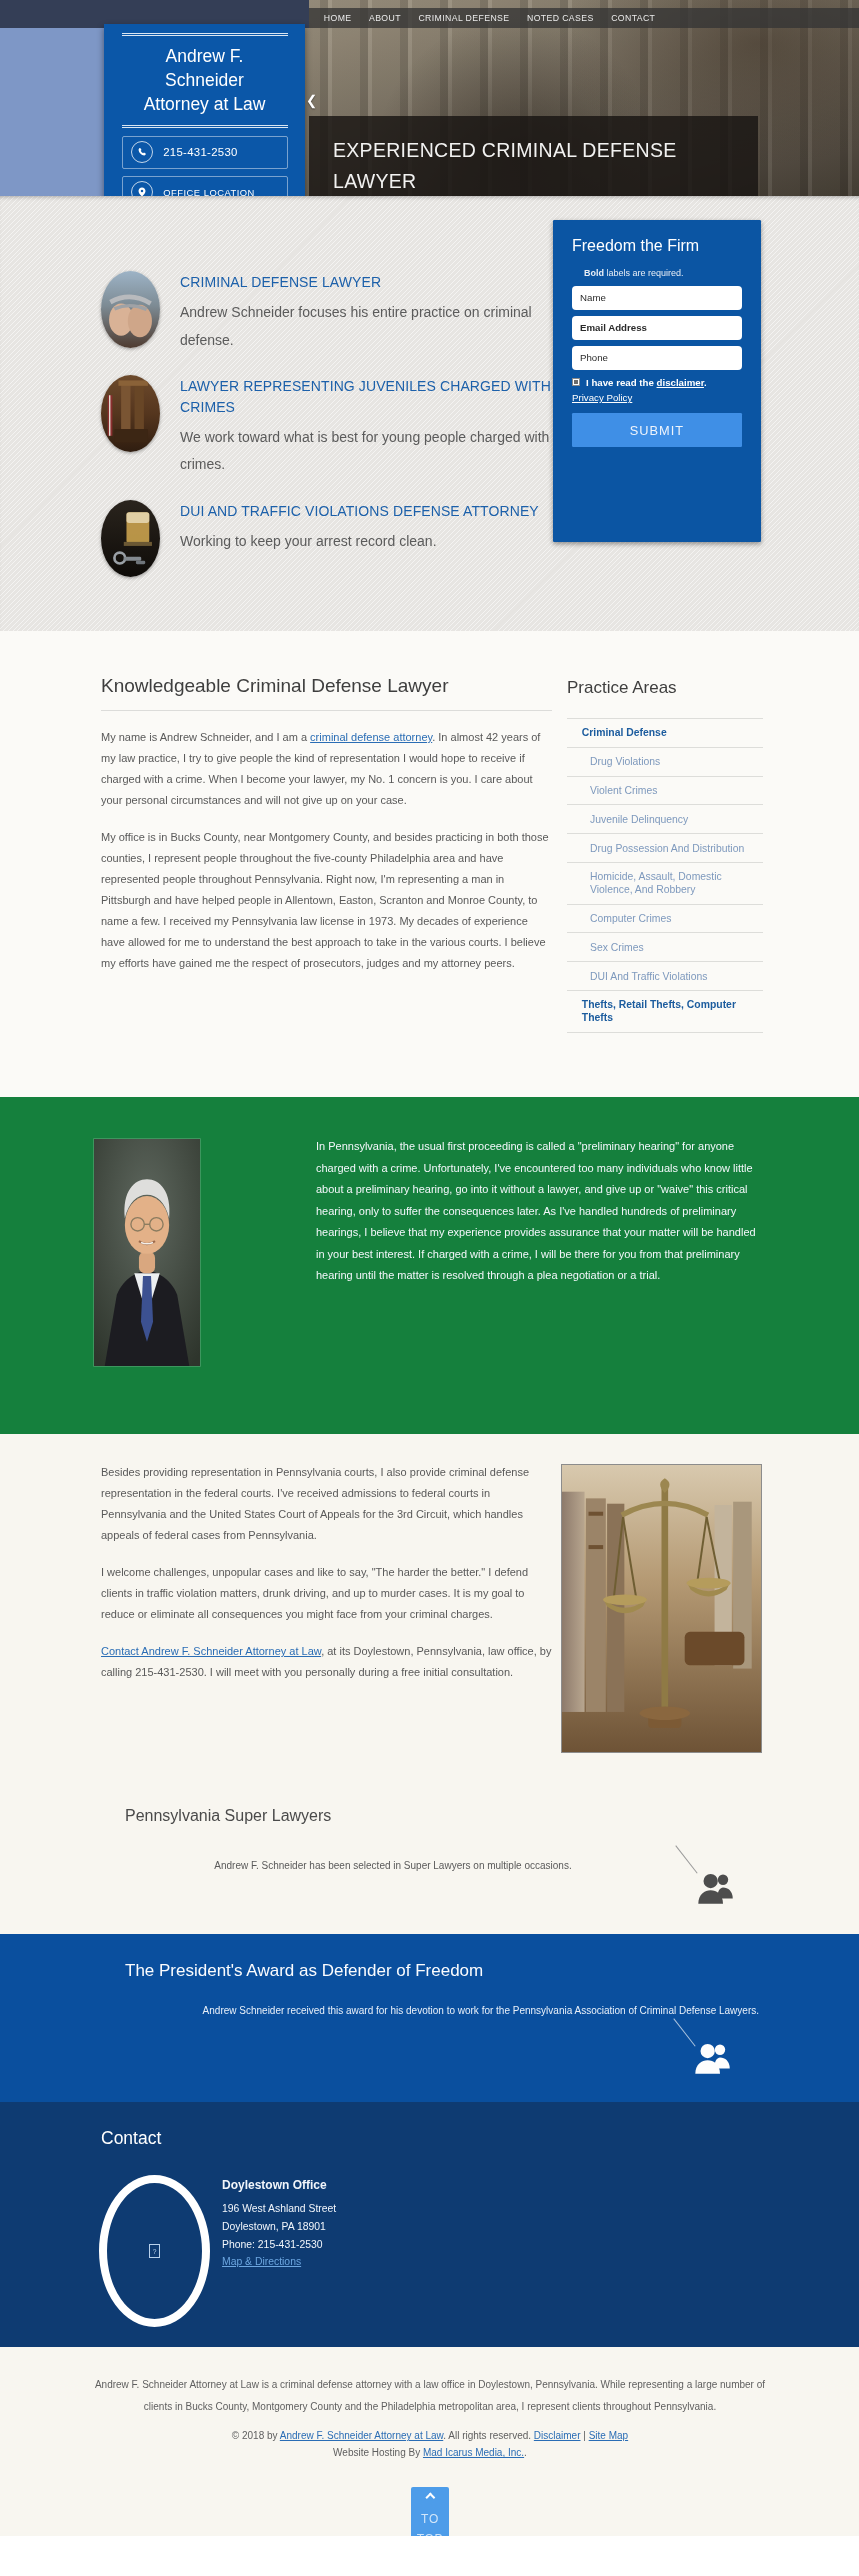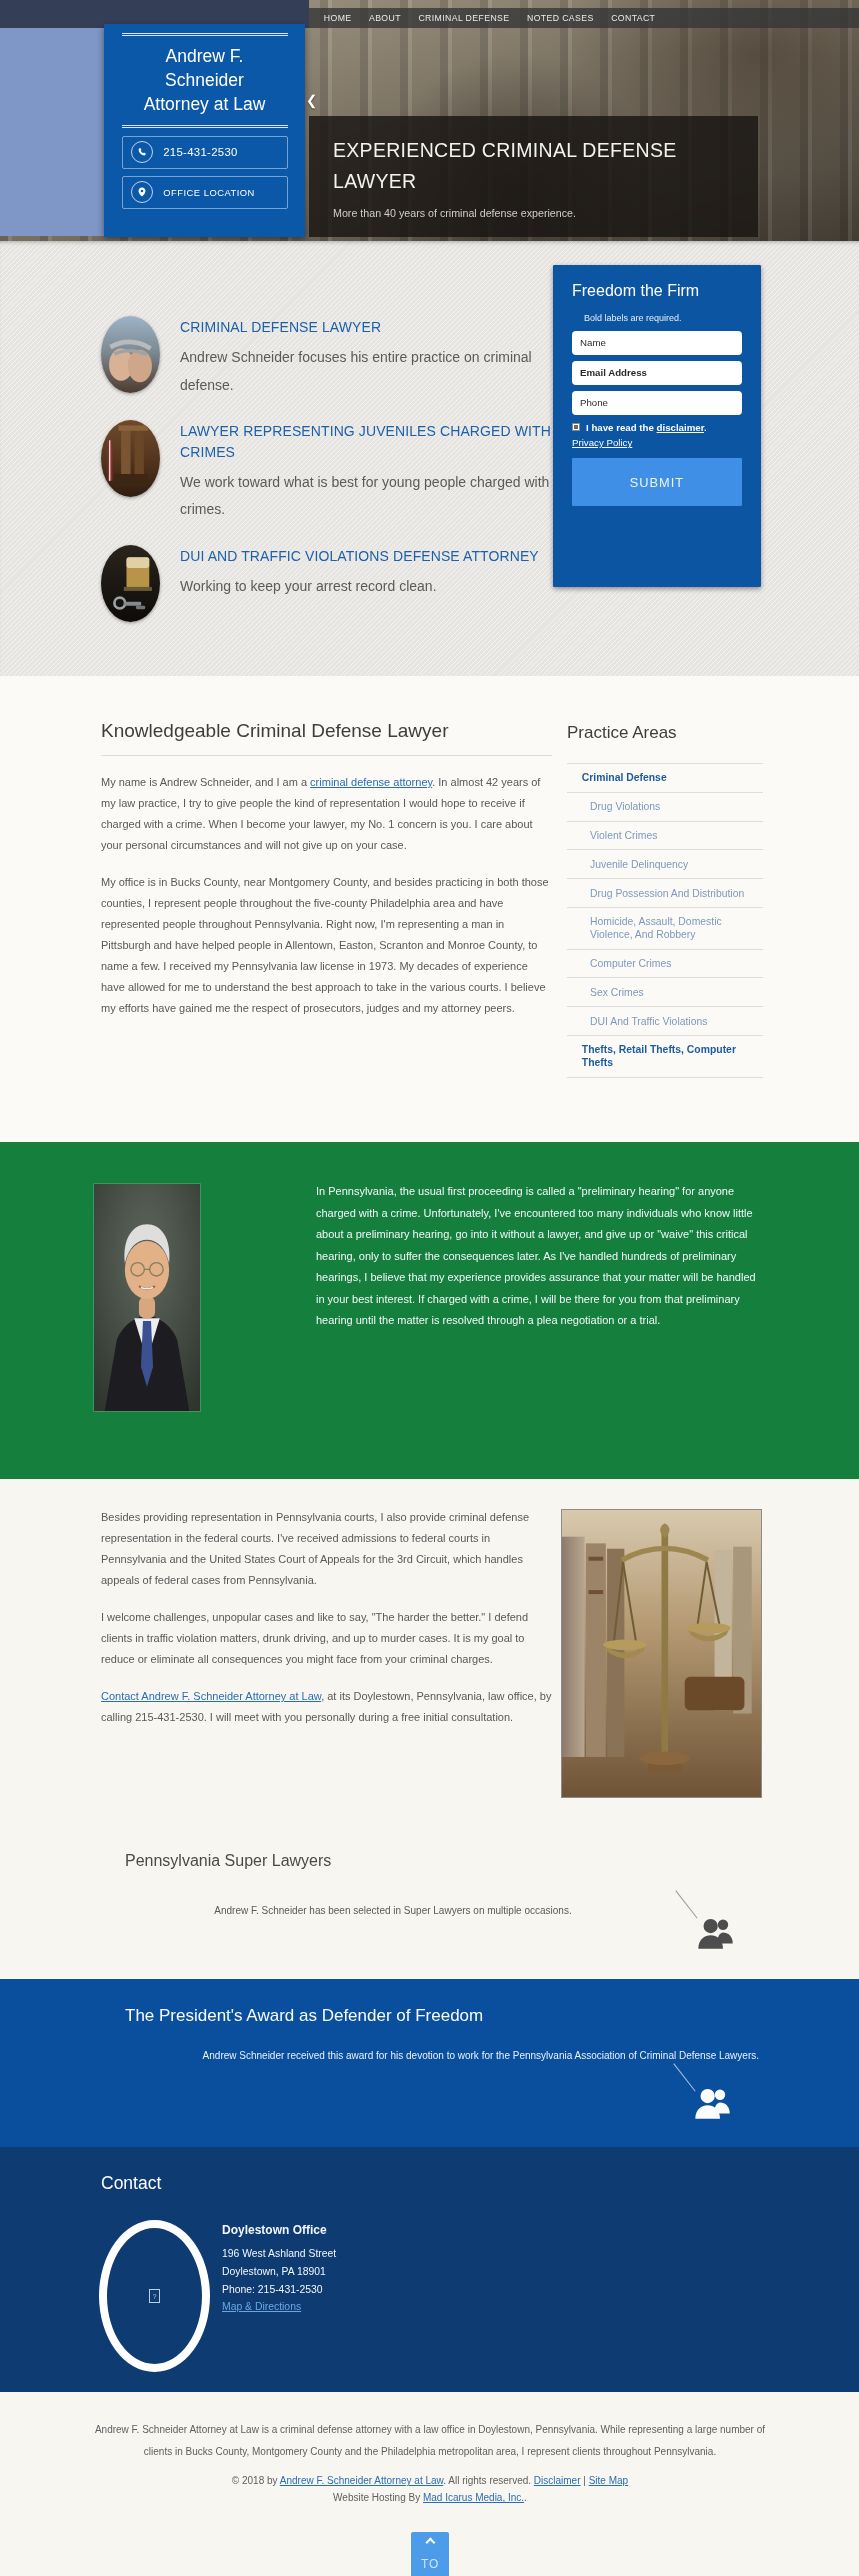--- a/index.html
+++ b/index.html
@@ -1,21 +1,21 @@
 <!DOCTYPE html>
 <html style="font-size:10.7px"><head>
 <meta charset="utf-8">
 <style>
   * { margin:0; padding:0; box-sizing:border-box; }
   body { font-family:"Liberation Sans", sans-serif; background:#fff; }
   .page { position:relative; width:860px; height:2576px; margin:0 auto; overflow:hidden; background:#fff; }
   section, header, footer { position:relative; width:860px; }
 
   
-  .hero { height:241px; overflow:hidden;padding-left:31px; }
+  .hero { height:196px; overflow:hidden;padding-left:31px; }
   .hero-bg { position:absolute; inset:0;
     background:
       radial-gradient(ellipse 282px 175px at 88% 22%, rgba(62,50,38,.55), transparent 70%),
       radial-gradient(ellipse 201px 201px at 60% 80%, rgba(40,34,28,.5), transparent 70%),
       repeating-linear-gradient(90deg, rgba(0,0,0,.16) 0 8px, rgba(255,255,255,.07) 8px 12px, rgba(0,0,0,.05) 12px 40px),
       linear-gradient(165deg,#a89d8c 0%,#948a78 30%,#7b7263 55%,#5c5449 80%,#463f35 100%); }
   .navy-block { position:absolute; left:0; top:0; width:309px; height:28px; background:#343e56; }
   .topnav { position:absolute; left:309px; top:8px; right:0; height:20px; background:rgba(52,52,52,.78);
     display:flex; align-items:center; padding-left:14.8px; gap:17.5px; }
   .topnav a { color:#ececec; font-size:8.7px; letter-spacing:0.4px; text-decoration:none; }
@@ -47,34 +47,34 @@
     box-shadow:0 1.3px 3.4px rgba(0,0,0,.35); }
   .oval svg { width:100%; height:100%; display:block; }
   .svc-body { margin-left:79px; }
   .svc-body h3 { color:#1c60aa; font-size:14px; font-weight:400; letter-spacing:0.1px; line-height:1.45; margin-top:1.3px; cursor:pointer; }
   .svc-body p { color:#5b5b5b; font-size:14px; line-height:1.95; margin-top:6.7px; }
 
   .form-card { position:absolute; left:553px; top:24px; width:208px; height:322px; background:#0b55a3;
     box-shadow:0 2px 5.4px rgba(0,0,0,.4); padding:17px 19px 0; border-radius:1.3px; }
   .form-card h2 { color:#fff; font-size:16px; font-weight:400; margin-bottom:13.4px; }
   .req-note { color:#e8eef6; font-size:9px; margin-bottom:7.4px; }
-  .req-note b { font-weight:400;padding-left:12px; }
+  .req-note b { font-weight:700;padding-left:12px; }
   .inp, .txa { display:block; width:100%; border:none; border-radius:4px; background:#fff; font-family:"Liberation Sans",sans-serif;
     font-size:9.7px; color:#222; padding:0 8px; margin-bottom:6px; }
   .inp { height:24px; }
   .txa { height:56px; padding-top:6px; resize:none; line-height:1.35; }
   .inp::placeholder, .txa::placeholder { color:#2b2b2b; opacity:1; }
   .bold-ph::placeholder { font-weight:700; }
   .chk-row { display:flex; align-items:flex-start; gap:6px; margin-top:6.7px; }
   .chk { width:8px; height:8px; background:#fff; border:0.7px solid #888; margin-top:1.3px; position:relative; flex:none; cursor:pointer; }
   .chk::after { content:""; position:absolute; left:1.3px; top:1.3px; width:4px; height:4px; background:#6b6b6b; }
   .chk-row label { color:#fff; font-size:9.7px; font-weight:700; line-height:1.35; }
   .wlink { color:#fff; text-decoration:underline; cursor:pointer; }
   .pp-link { display:inline-block; color:#fff; font-size:9.7px; margin-top:2.7px; text-decoration:underline; }
-  .submit-btn { display:block; width:100%; height:48px; margin-top:10px; background:#3f8fe6; border:none; border-radius:1.3px;
+  .submit-btn { display:block; width:100%; height:34px; margin-top:10px; background:#3f8fe6; border:none; border-radius:1.3px;
     color:#eef4fc; font-size:12.8px; letter-spacing:1px; font-family:"Liberation Sans",sans-serif; cursor:pointer; }
 
   
   .white-sec { height:466px; background:#fbfaf7; }
   .about-col { position:absolute; left:101px; top:44px; width:451px; }
   .about-col h2 { color:#3e3e3e; font-size:19px; font-weight:400; }
   .about-col hr { border:none; border-top:0.7px solid #dcdcda; margin:13.4px 0 16px; }
   .about-col p { color:#595959; font-size:11px; line-height:21px; margin-bottom:16px; }
   .blue-link { color:#2a6db5; text-decoration:underline; cursor:pointer; }
   .pa-col { position:absolute; left:567px; top:47px; width:196px; }

